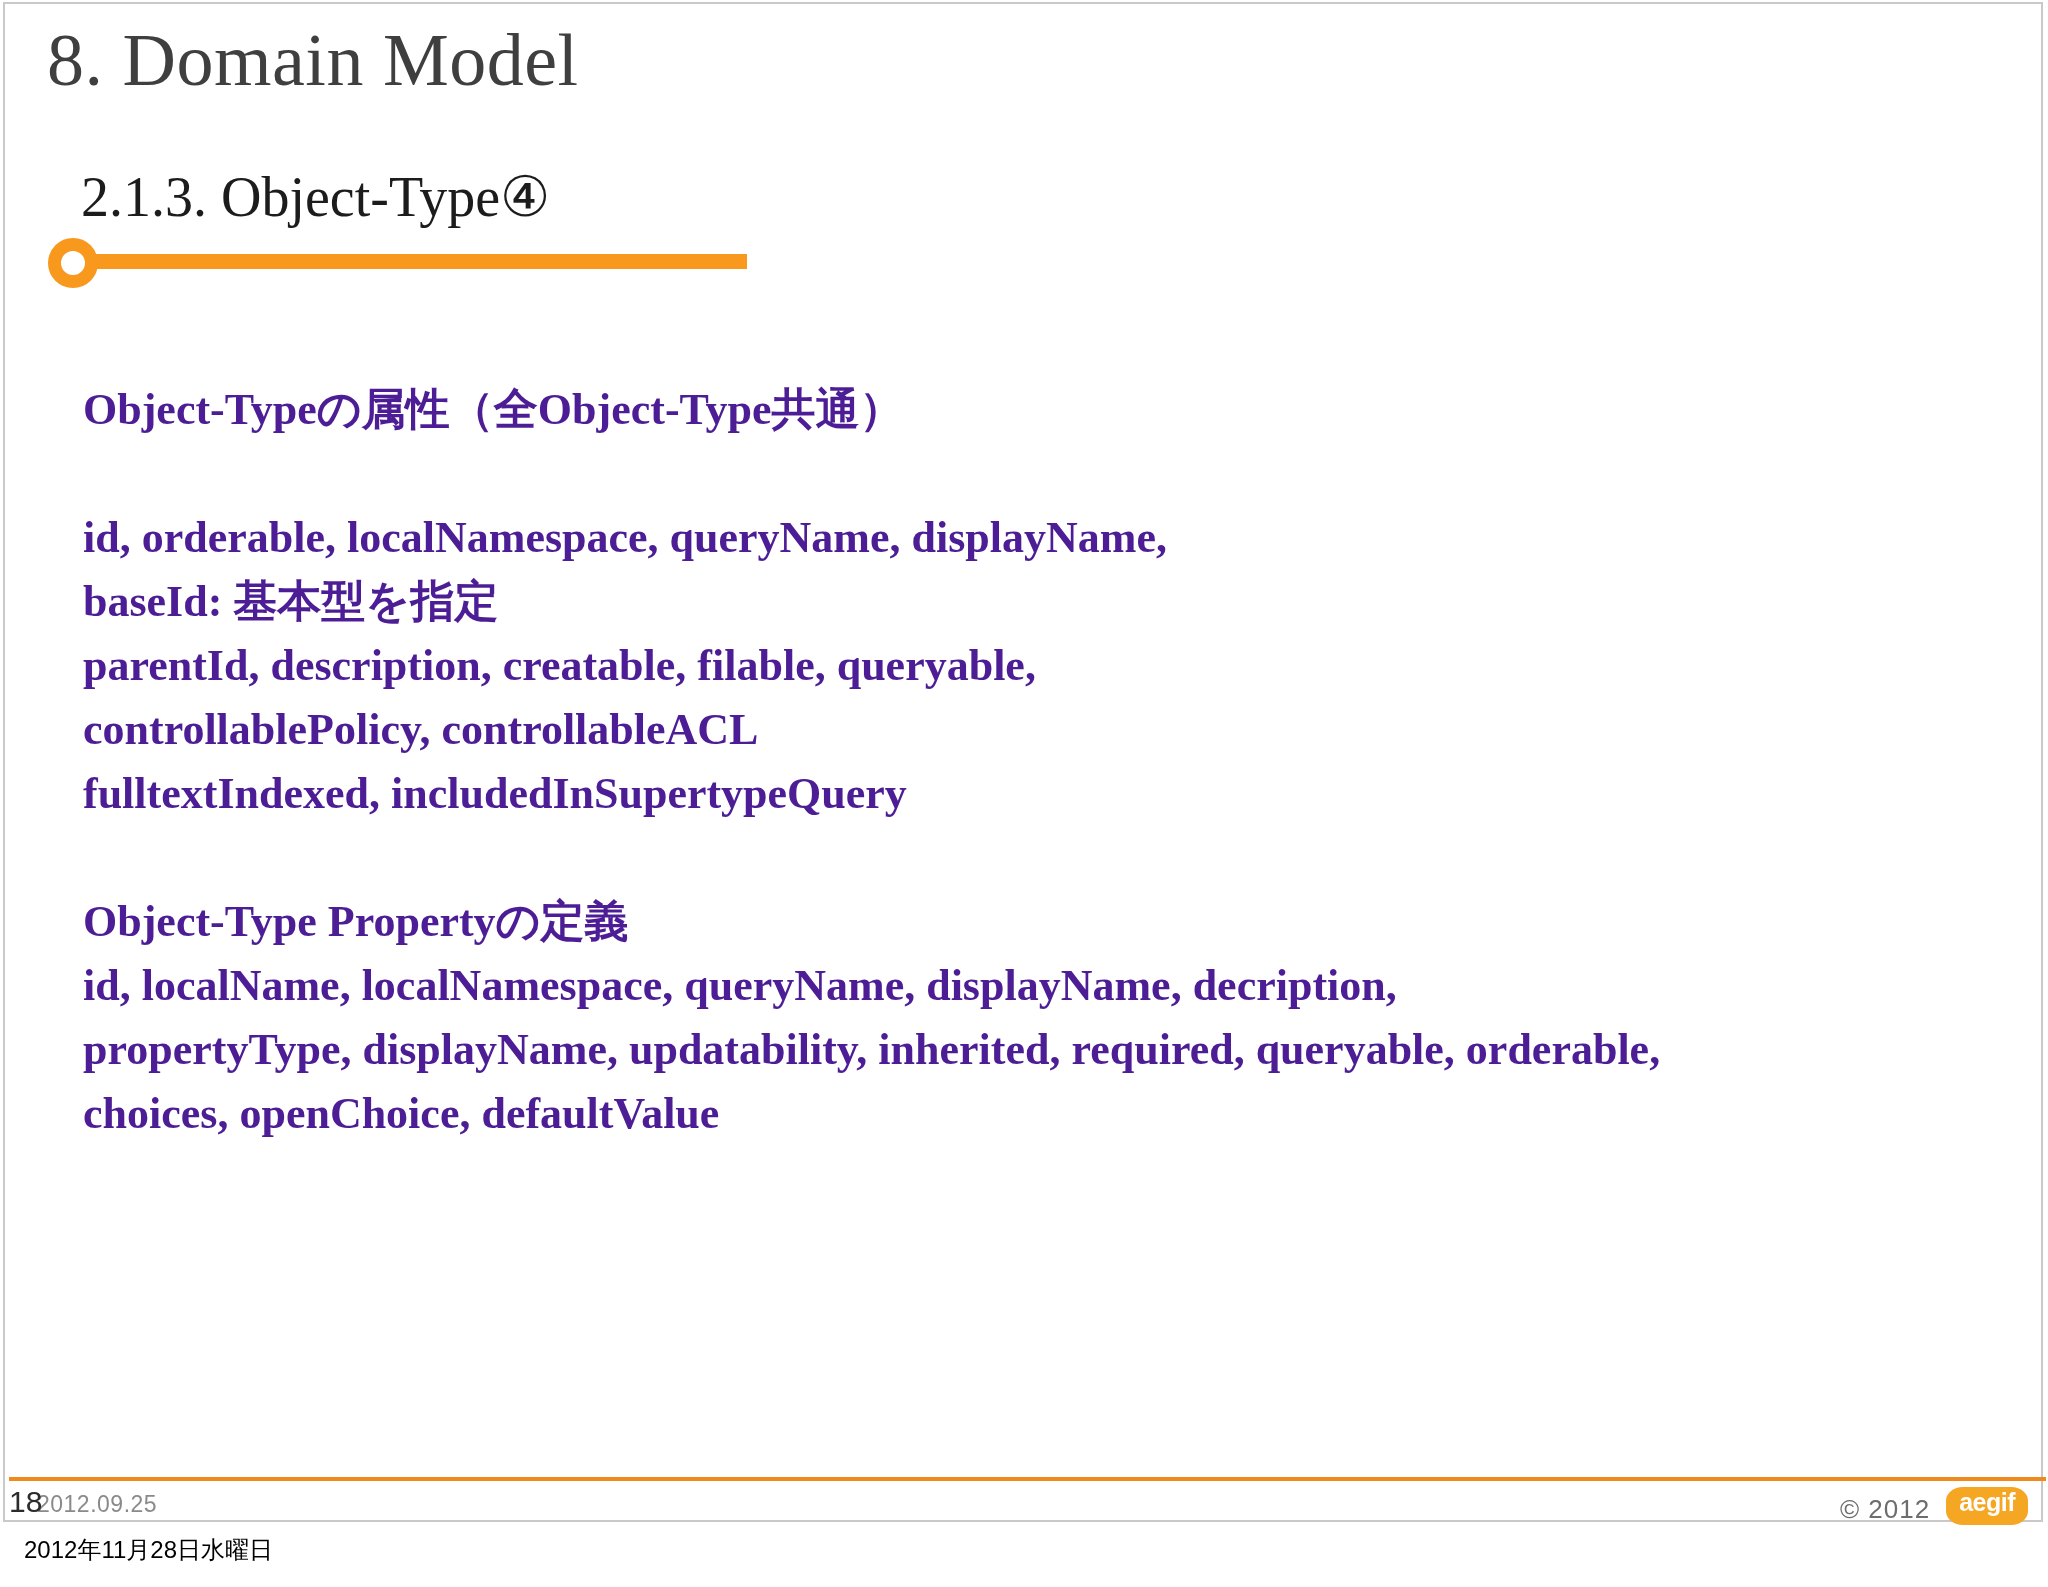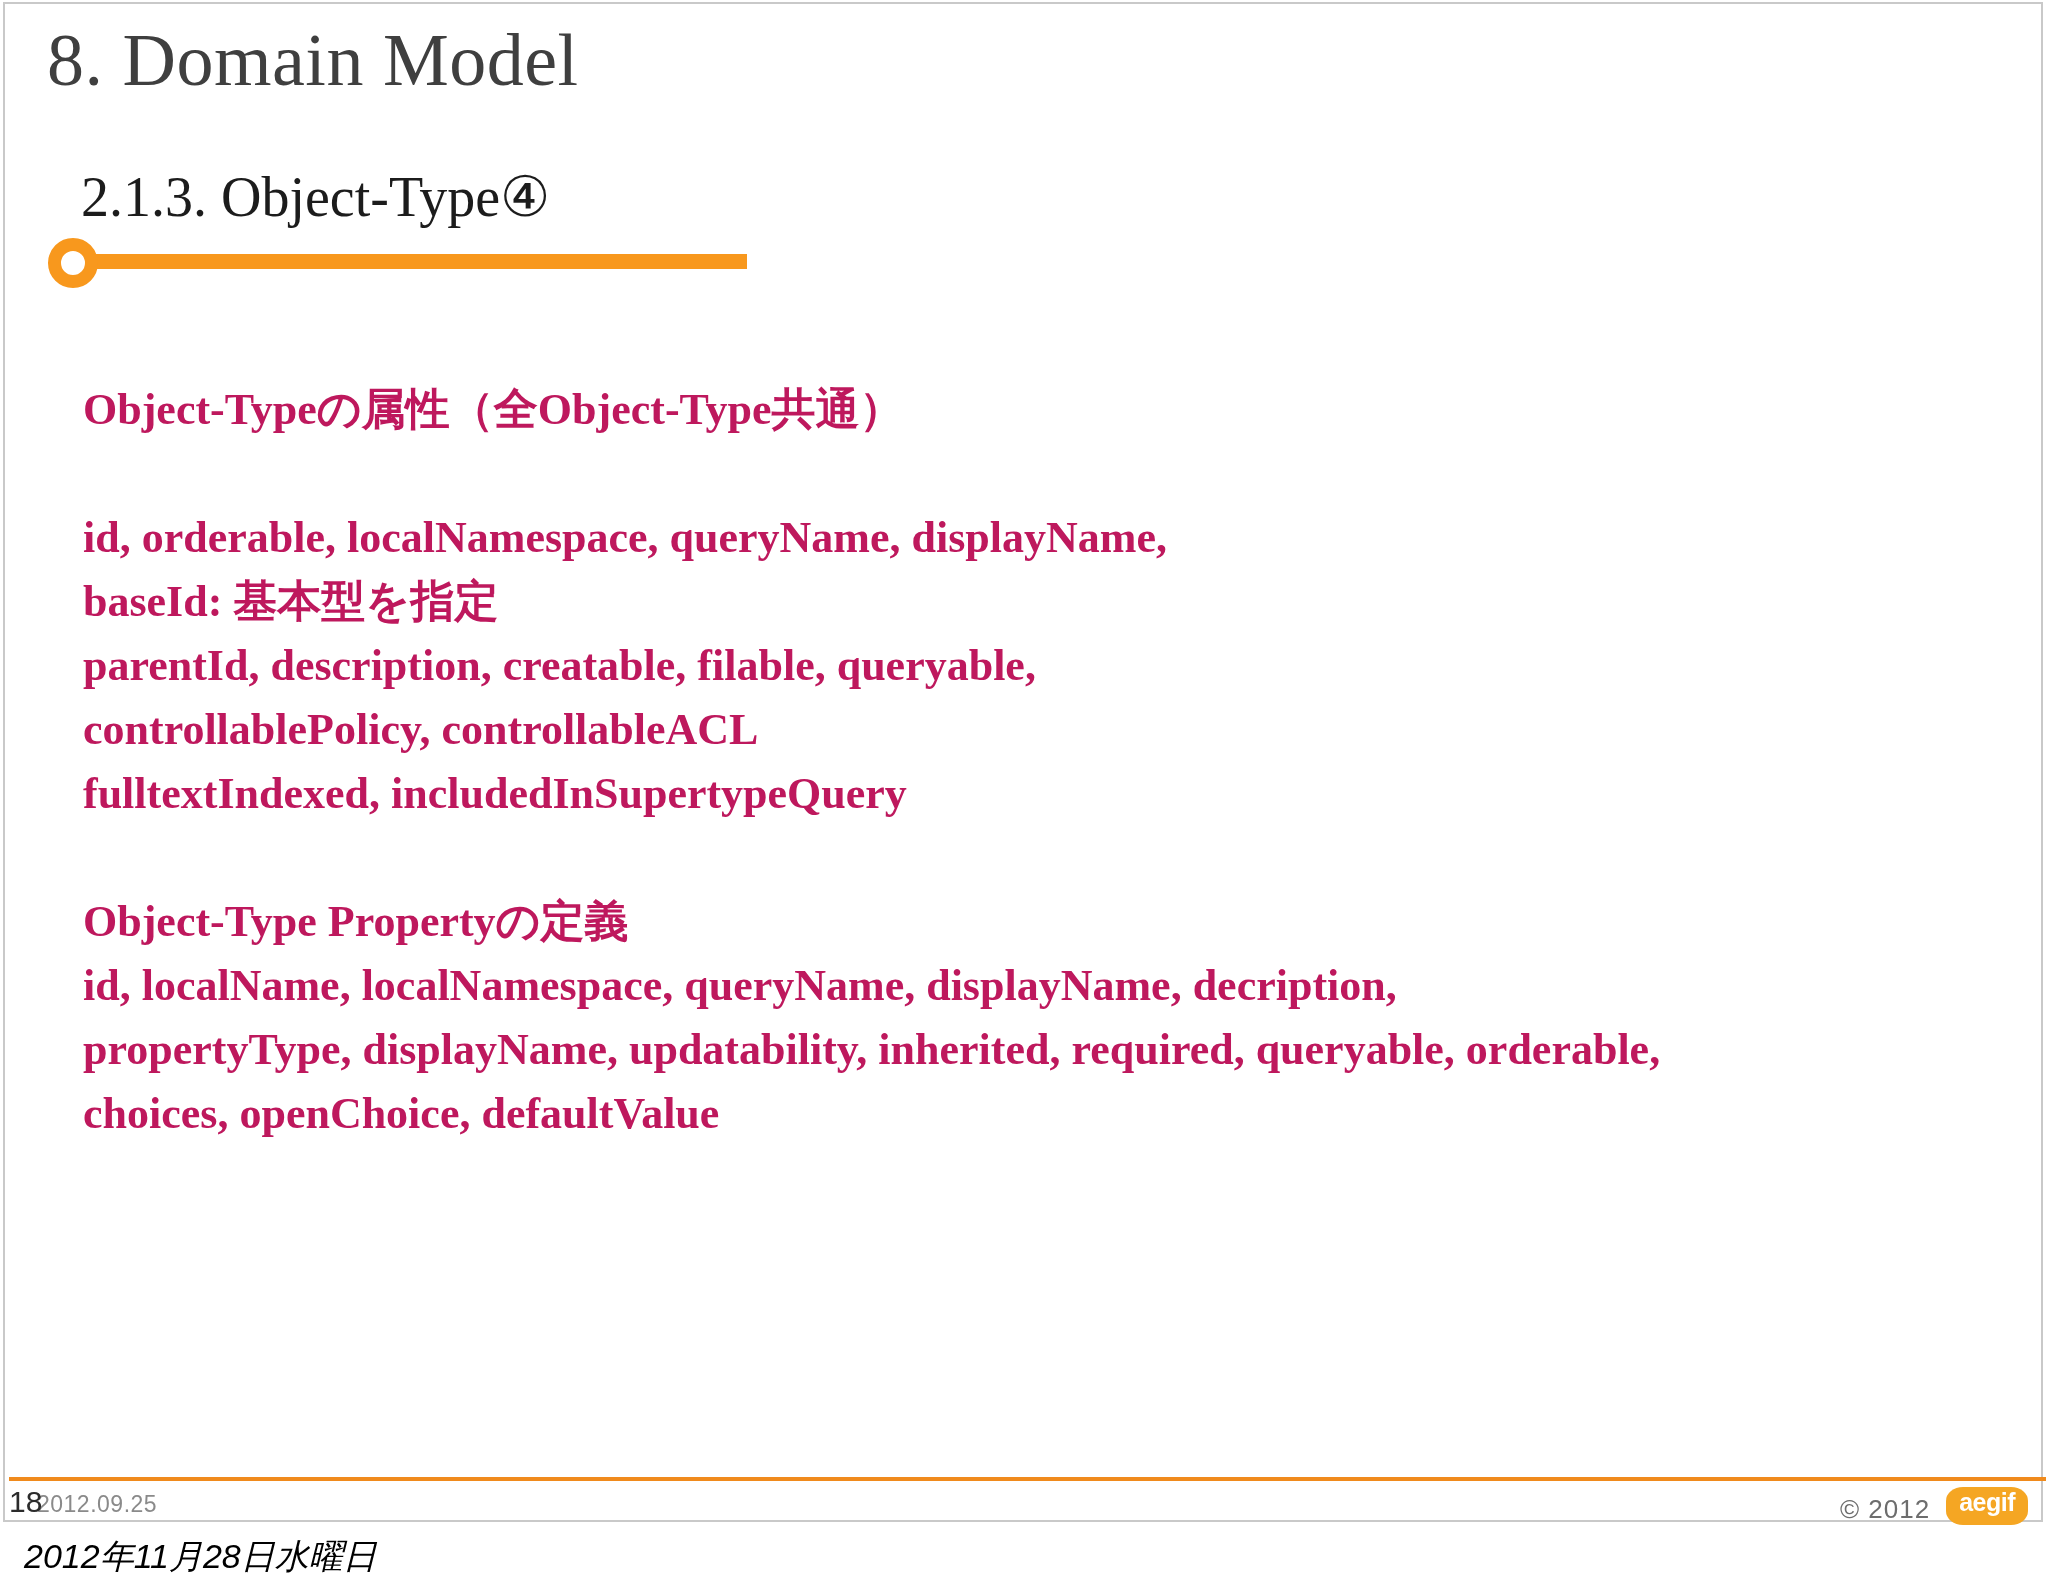--- a/index.html
+++ b/index.html
@@ -83,21 +83,21 @@
     position: absolute;
     left: 78px;
     top: 374px;
     width: 1900px;
   }
   .body-line {
     font-family: "Liberation Serif", "DejaVu Serif", serif;
     font-weight: bold;
     font-size: 44px;
     line-height: 64px;
-    color: #be185d;
+    color: #4c1d95;
     white-space: pre;
   }
   .body-line.spacer {
     height: 64px;
     line-height: 64px;
   }
 
   
   .footer-rule {
     position: absolute;
@@ -156,24 +156,23 @@
     border-radius: 17px / 14px;
     line-height: 1.1;
   }
 
   
   .page-caption {
     position: absolute;
     left: 24px;
     top: 1534px;
     font-family: "Liberation Sans", "DejaVu Sans", sans-serif;
-    font-size: 34px;
+    font-size: 24px;
     color: #000000;
     white-space: nowrap;
-    font-style: italic;
   }
 </style>
 </head>
 <body>
 
 <div class="slide-wrap">
 
   <div class="slide">
 
     <div class="slide-title">8. Domain Model</div>

